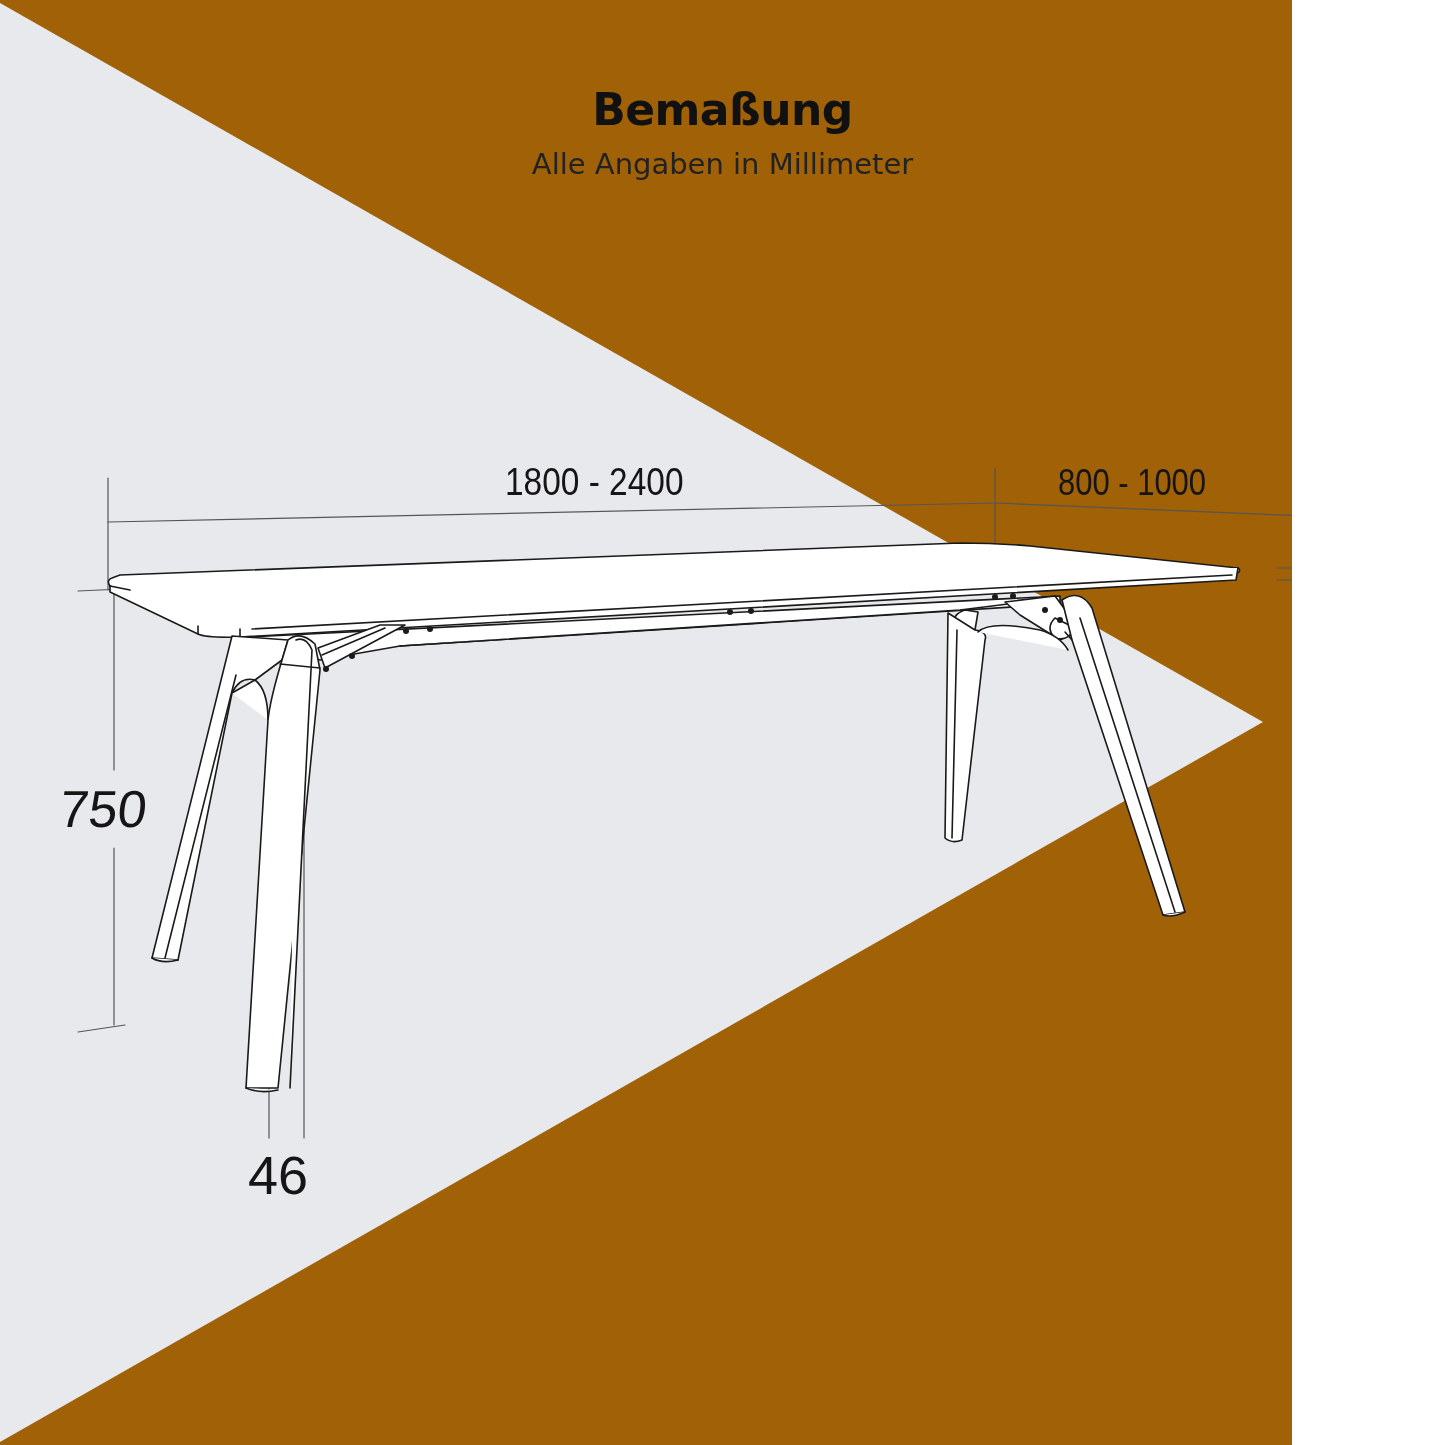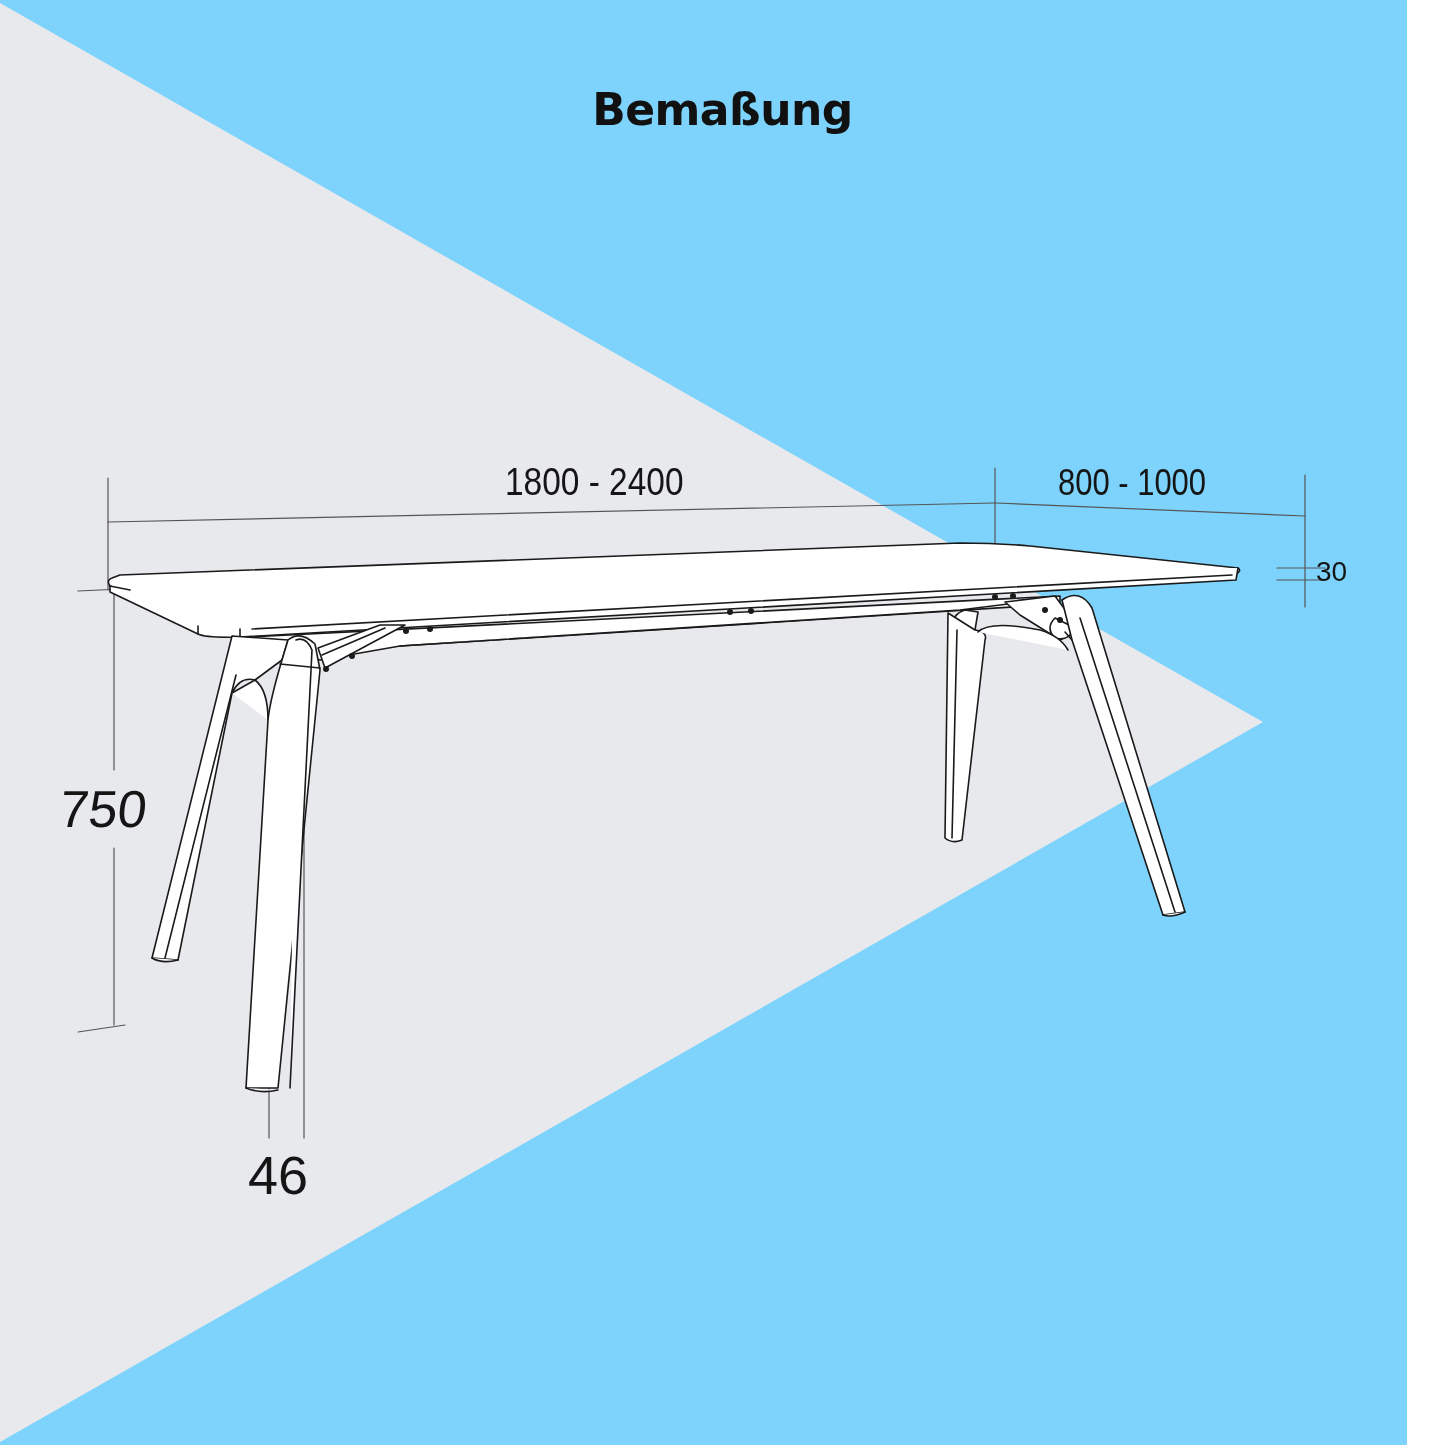--- a/index.html
+++ b/index.html
@@ -2,24 +2,24 @@
 <html><head>
   <meta charset="utf-8">
   <style>
     html, body {
       margin: 0;
       padding: 0;
       background: #ffffff;
     }
     .canvas {
       position: relative;
-      width: 1407px;
+      width: 1292px;
       height: 1445px;
       overflow: hidden;
-      background: #7dd3fc;
+      background: #a16207;
     }
     .bg-triangle {
       position: absolute;
       left: 0; top: 0;
       width: 1445px; height: 1445px;
     }
     .header {
       position: absolute;
       left: 0;
       top: 78px;
@@ -84,20 +84,21 @@
 <body>
 
 <div class="canvas">
 
   <svg class="bg-triangle" viewBox="0 0 1445 1445">
     <polygon points="0,3 1263,722 0,1442" fill="#e8e9ed"></polygon>
   </svg>
 
   <div class="header">
     <div class="title">Bemaßung</div>
+    <div class="subtitle">Alle Angaben in Millimeter</div>
   </div>
 
   <svg class="drawing" viewBox="0 0 1445 1445" fill="none" stroke="#1a1a1a" stroke-width="1.6" stroke-linejoin="round" stroke-linecap="round">
 
     <g stroke="#555" stroke-width="1.2">
 
       <line x1="108" y1="478" x2="108" y2="590"></line>
       <line x1="108" y1="522" x2="995" y2="503"></line>
       <line x1="995" y1="468" x2="995" y2="545"></line>
 

